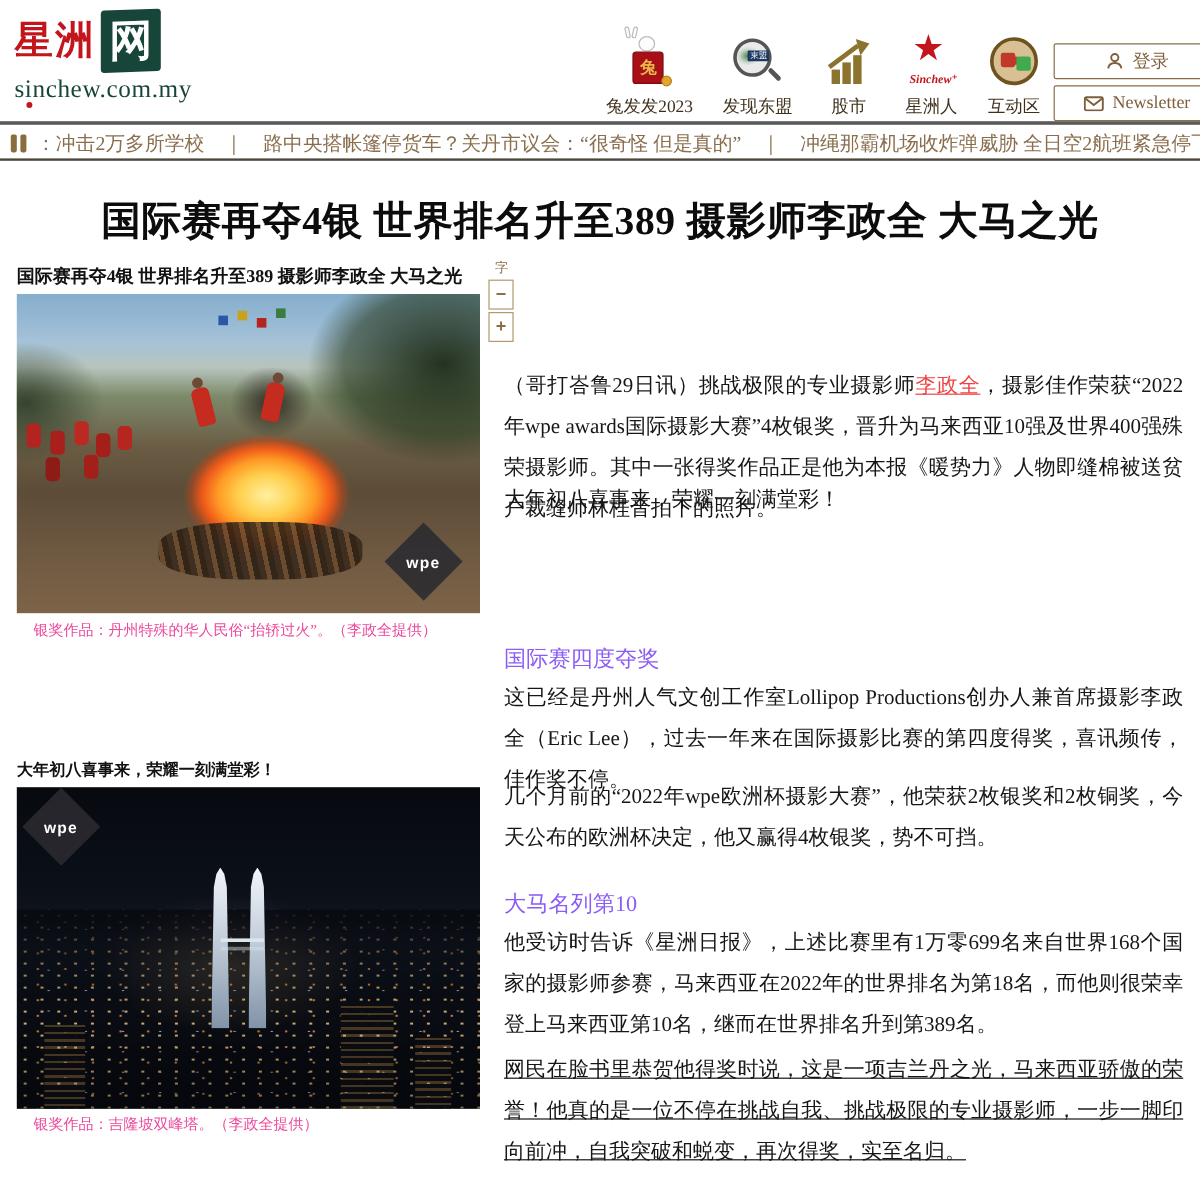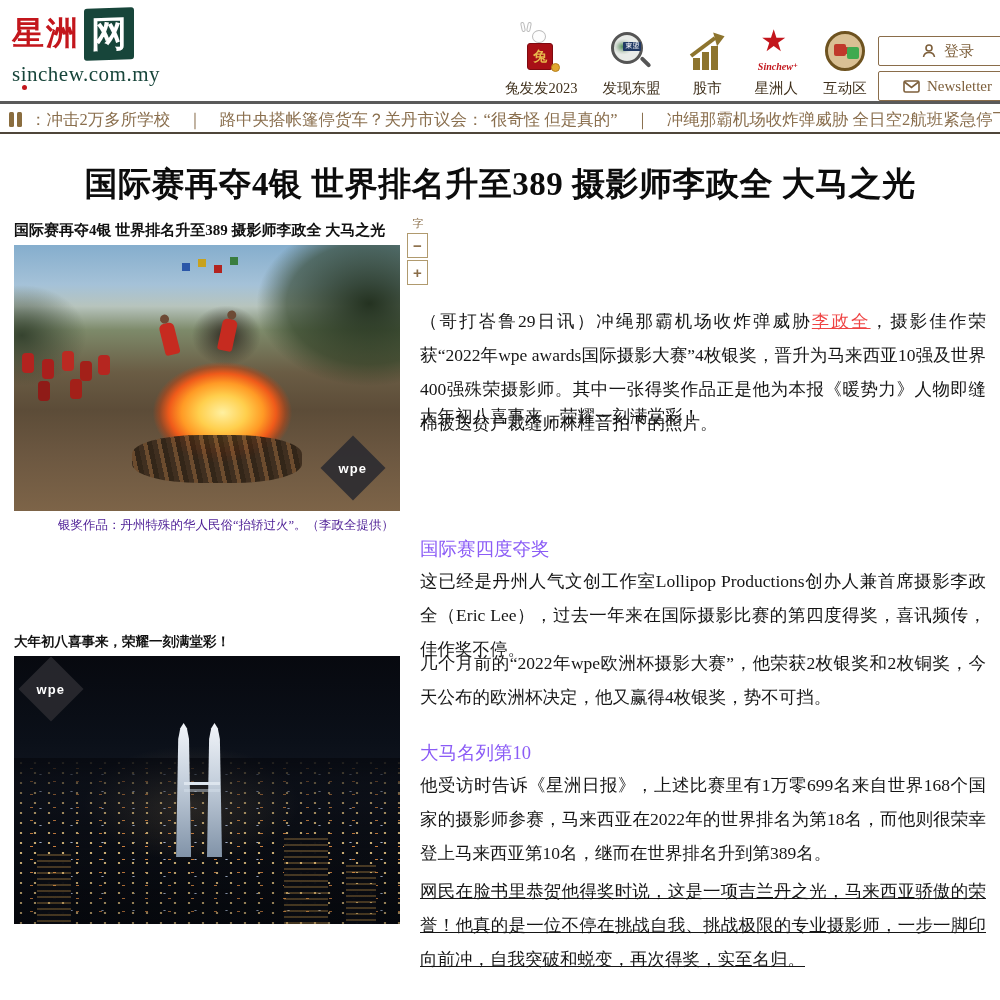--- a/index.html
+++ b/index.html
@@ -84,21 +84,21 @@
   .j1 { left:148px; top:78px; transform:rotate(-14deg); }
   .j2 { left:206px; top:74px; transform:rotate(12deg); }
   .logs { position:absolute; left:118px; top:190px; width:170px; height:48px; border-radius:40%;
     background:repeating-linear-gradient(78deg, #3a2a1c 0 5px, #6b4a2c 5px 9px, #2c2014 9px 14px); opacity:.9; }
   .flags { position:absolute; left:168px; top:18px; width:8px; height:8px; background:#2b57a8;
     box-shadow:16px -4px 0 #c8a21e, 32px 2px 0 #b3231f, 48px -6px 0 #3a7d3f; }
   .wm { position:absolute; width:46px; height:46px; background:rgba(42,42,48,.88); transform:rotate(45deg); display:flex; align-items:center; justify-content:center; }
   .wm span { transform:rotate(-45deg); color:#fff; font-size:13px; font-weight:bold; font-family:"Liberation Sans",sans-serif; letter-spacing:1px; }
   .wm-br { right:24px; bottom:20px; }
   .wm-tl { left:14px; top:10px; }
-  .caption { position:absolute; left:8px; width:386px; text-align:right; font-size:12.5px; color:#4c1d95; }
+  .caption { position:absolute; left:28px; width:386px; text-align:left; font-size:12.5px; color:#ec4899; }
   .cap1 { top:517px; }
   .interlude { position:absolute; left:14px; top:633px; font-size:13.5px; font-weight:bold; color:#111; }
   .photo2 { top:656px; height:268px;
     background:
       radial-gradient(150px 80px at 46% 55%, rgba(250,205,130,.16), transparent 72%),
       linear-gradient(180deg, #07090f 0%, #0b1019 32%, #10151f 46%, #0b0e15 64%, #06080c 100%);
   }
   .lights { position:absolute; left:0; right:0; top:38%; bottom:0;
     background-image:
       radial-gradient(#ffd98d 1px, transparent 1.7px),
@@ -247,23 +247,24 @@
     <div class="bldg b1"></div>
     <div class="bldg b2"></div>
     <div class="bldg b3"></div>
     <div class="tower towerL"></div>
     <div class="tower towerR"></div>
     <div class="bridge"></div>
     <div class="wm wm-tl">
         <span>wpe</span>
       </div>
   </figure>
+  <figcaption class="caption cap2">银奖作品：吉隆坡双峰塔。（李政全提供）</figcaption>
 
   <div class="rightcol">
-    <p class="p p1"><span>（哥打峇鲁29日讯）冲绳那霸机场收炸弹威胁</span><a class="inlink">李政全</a><span>，摄影佳作荣获“2022年wpe awards国际摄影大赛”4枚银奖，晋升为马来西亚10强及世界400强殊荣摄影师。其中一张得奖作品正是他为本报《暖势力》人物即缝棉被送贫户裁缝师林桂音拍下的照片。</span></p>
+    <p class="p p1"><span>（哥打峇鲁29日讯）挑战极限的专业摄影师</span><a class="inlink">李政全</a><span>，摄影佳作荣获“2022年wpe awards国际摄影大赛”4枚银奖，晋升为马来西亚10强及世界400强殊荣摄影师。其中一张得奖作品正是他为本报《暖势力》人物即缝棉被送贫户裁缝师林桂音拍下的照片。</span></p>
     <p class="p p2">大年初八喜事来，荣耀一刻满堂彩！</p>
     <h3 class="sech h1pos">国际赛四度夺奖</h3>
     <p class="p p3">这已经是丹州人气文创工作室Lollipop Productions创办人兼首席摄影李政全（Eric Lee），过去一年来在国际摄影比赛的第四度得奖，喜讯频传，佳作奖不停。</p>
     <p class="p p4">几个月前的“2022年wpe欧洲杯摄影大赛”，他荣获2枚银奖和2枚铜奖，今天公布的欧洲杯决定，他又赢得4枚银奖，势不可挡。</p>
     <h3 class="sech h2pos">大马名列第10</h3>
     <p class="p p5">他受访时告诉《星洲日报》，上述比赛里有1万零699名来自世界168个国家的摄影师参赛，马来西亚在2022年的世界排名为第18名，而他则很荣幸登上马来西亚第10名，继而在世界排名升到第389名。</p>
     <p class="p p6">网民在脸书里恭贺他得奖时说，这是一项吉兰丹之光，马来西亚骄傲的荣誉！他真的是一位不停在挑战自我、挑战极限的专业摄影师，一步一脚印向前冲，自我突破和蜕变，再次得奖，实至名归。</p>
   </div>
 
 </div>

